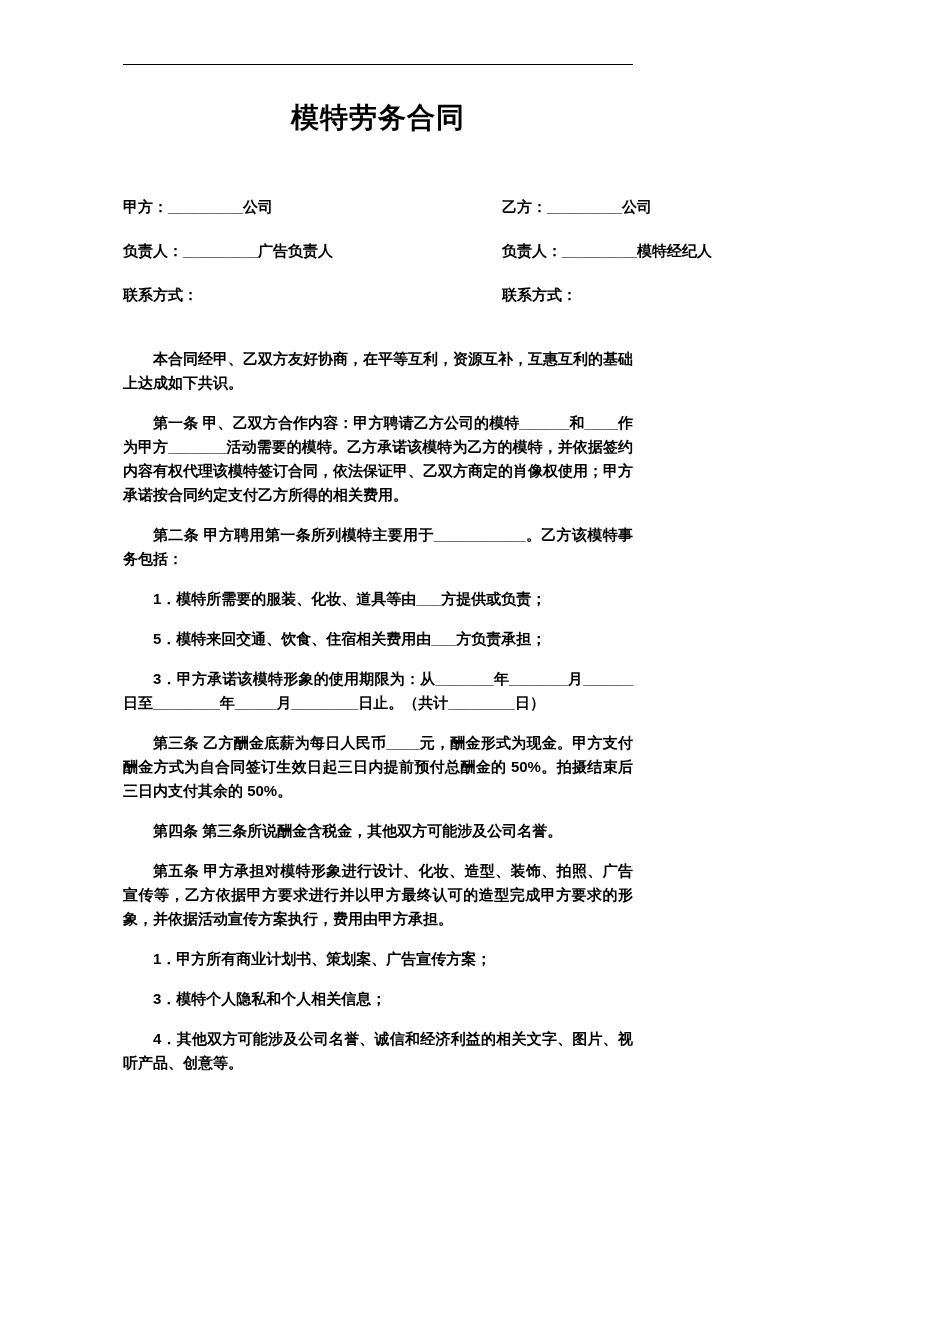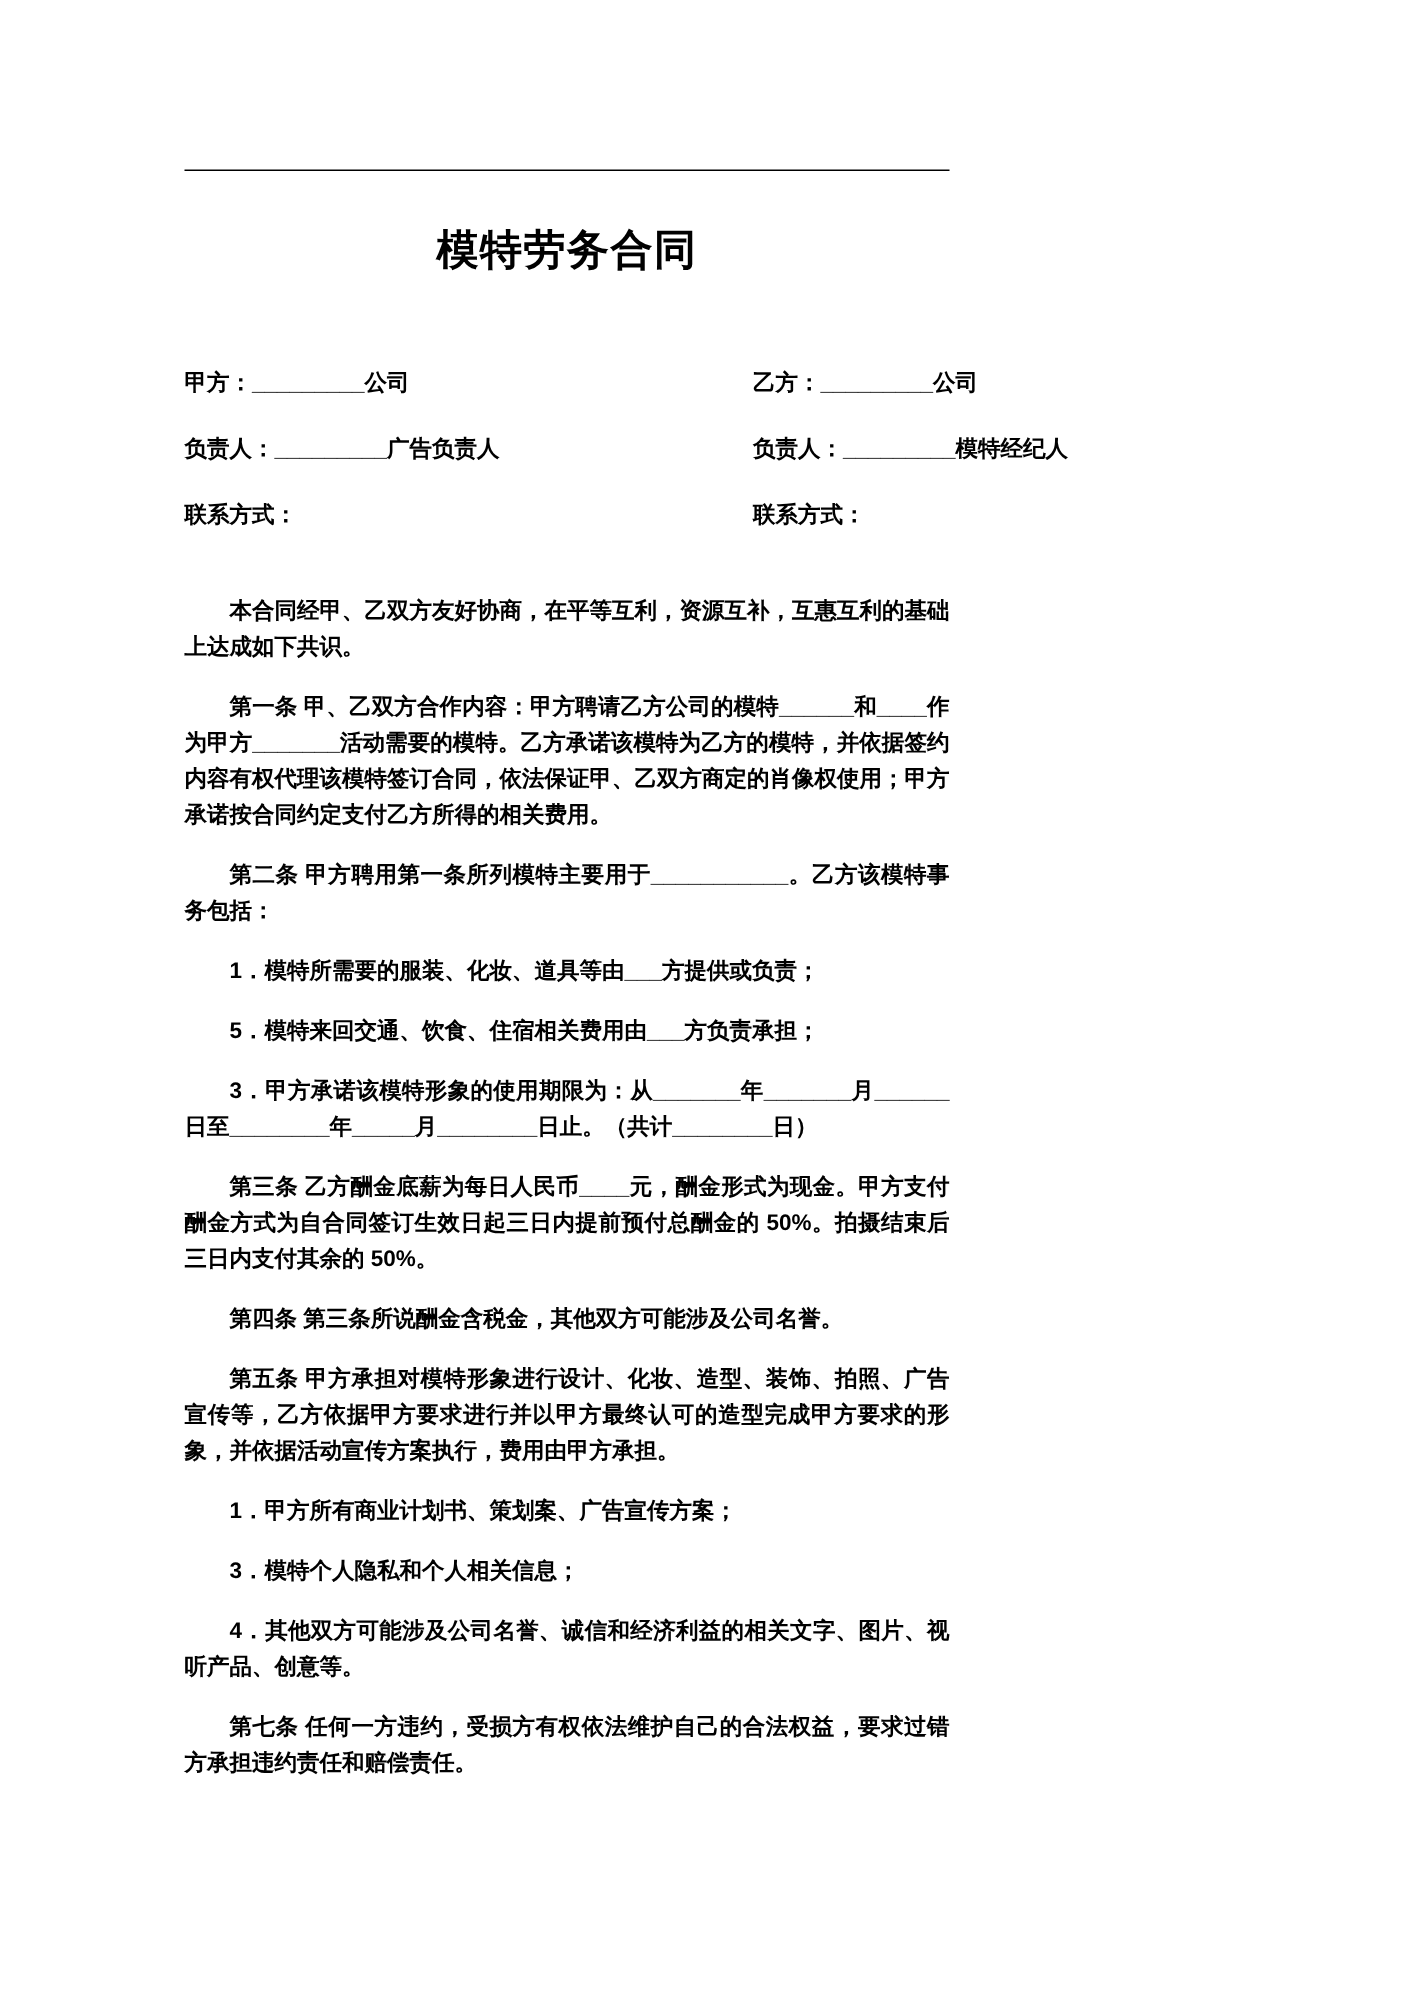--- a/index.html
+++ b/index.html
@@ -10,21 +10,21 @@
   }
   body {
     width: 950px;
     height: 1344px;
     overflow: hidden;
   }
   .page {
     width: 752px;
     height: 1344px;
     background: #ffffff;
-    padding: 113px 119px 40px 123px;
+    padding: 64px 119px 40px 123px;
     font-family: "Liberation Sans", "DejaVu Sans", sans-serif;
     font-weight: 700;
     color: #000000;
     font-size: 15px;
     line-height: 24px;
   }
   .header-rule {
     height: 0;
     border-top: 1.5px solid #000000;
   }
@@ -83,16 +83,15 @@
     <p>第二条 甲方聘用第一条所列模特主要用于___________。乙方该模特事务包括：</p>
     <p>1．模特所需要的服装、化妆、道具等由___方提供或负责；</p>
     <p>5．模特来回交通、饮食、住宿相关费用由___方负责承担；</p>
     <p>3．甲方承诺该模特形象的使用期限为：从_______年_______月______日至________年_____月________日止。（共计________日）</p>
     <p>第三条 乙方酬金底薪为每日人民币____元，酬金形式为现金。甲方支付酬金方式为自合同签订生效日起三日内提前预付总酬金的 50%。拍摄结束后三日内支付其余的 50%。</p>
     <p>第四条 第三条所说酬金含税金，其他双方可能涉及公司名誉。</p>
     <p>第五条 甲方承担对模特形象进行设计、化妆、造型、装饰、拍照、广告宣传等，乙方依据甲方要求进行并以甲方最终认可的造型完成甲方要求的形象，并依据活动宣传方案执行，费用由甲方承担。</p>
     <p>1．甲方所有商业计划书、策划案、广告宣传方案；</p>
     <p>3．模特个人隐私和个人相关信息；</p>
     <p>4．其他双方可能涉及公司名誉、诚信和经济利益的相关文字、图片、视听产品、创意等。</p>
-    <p>第七条 任何一方违约，受损方有权依法维护自己的合法权益，要求过错方承担违约责任和赔偿责任。</p>
   </div>
 
 </div>
 
 </body></html>

